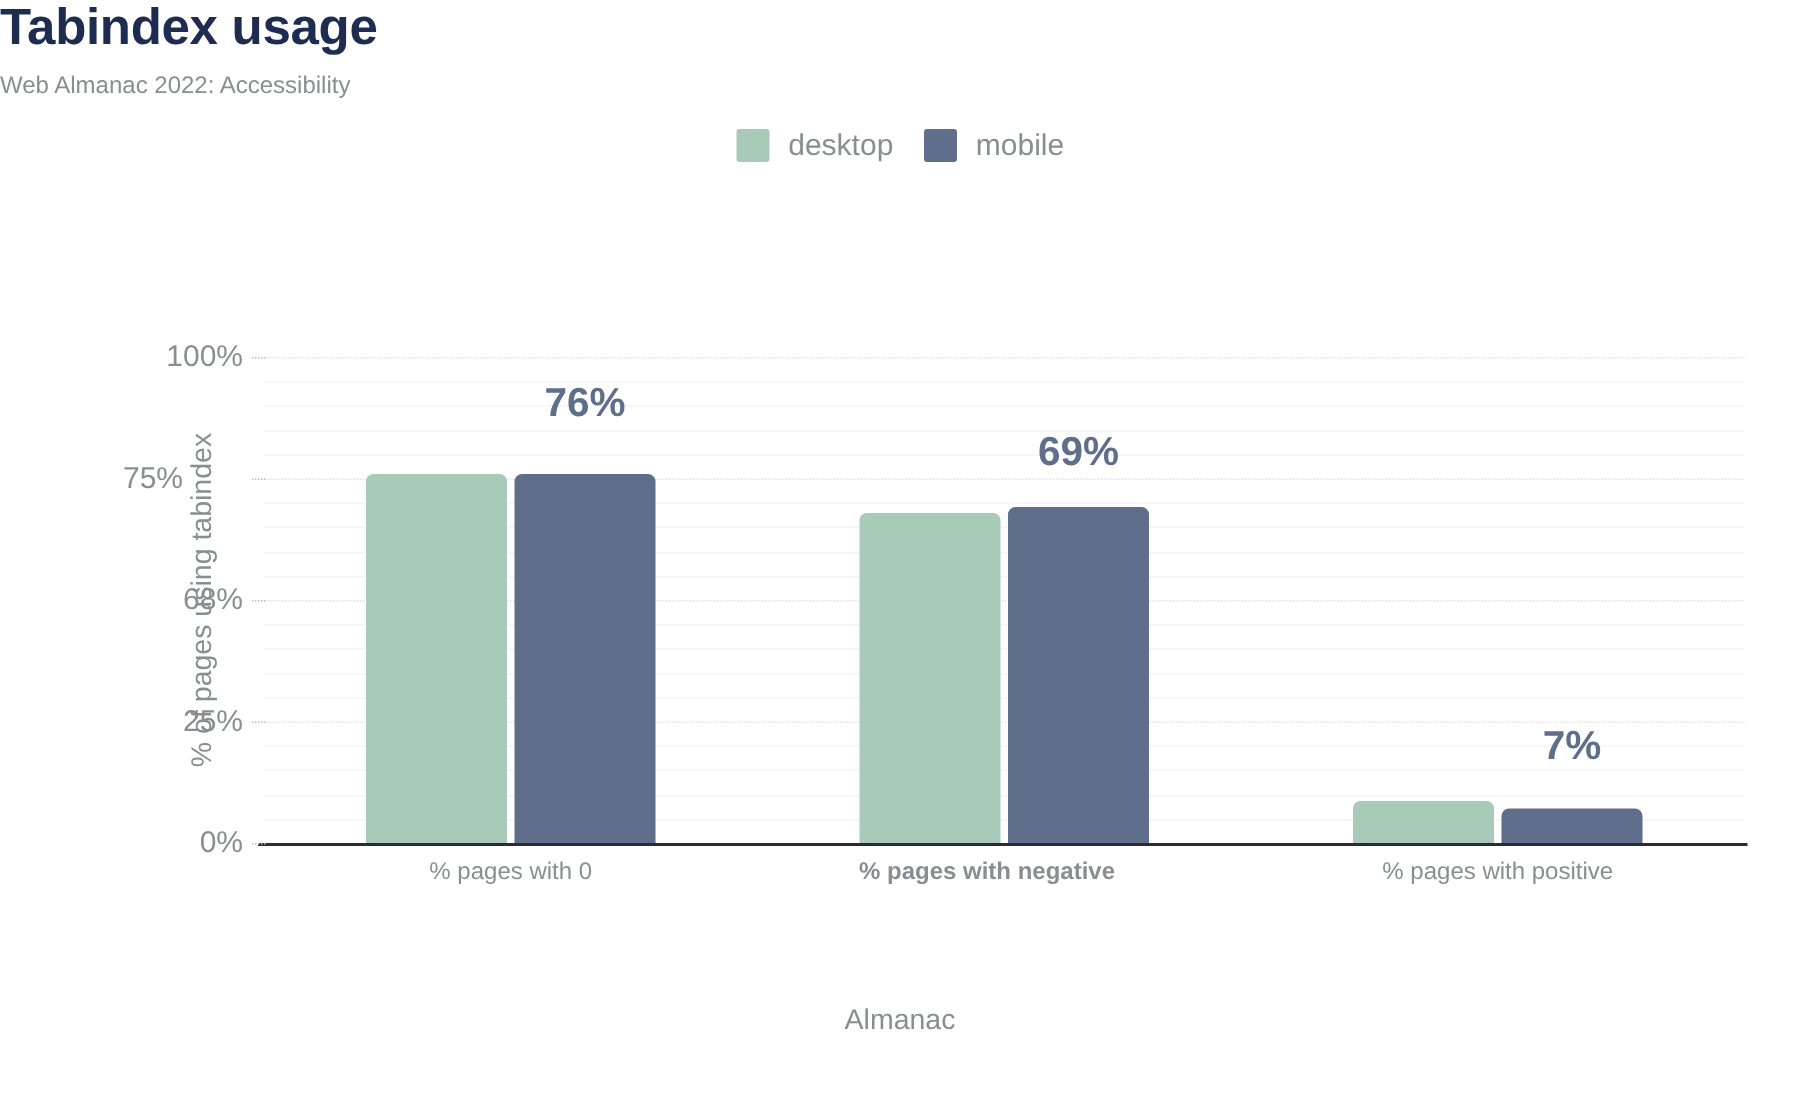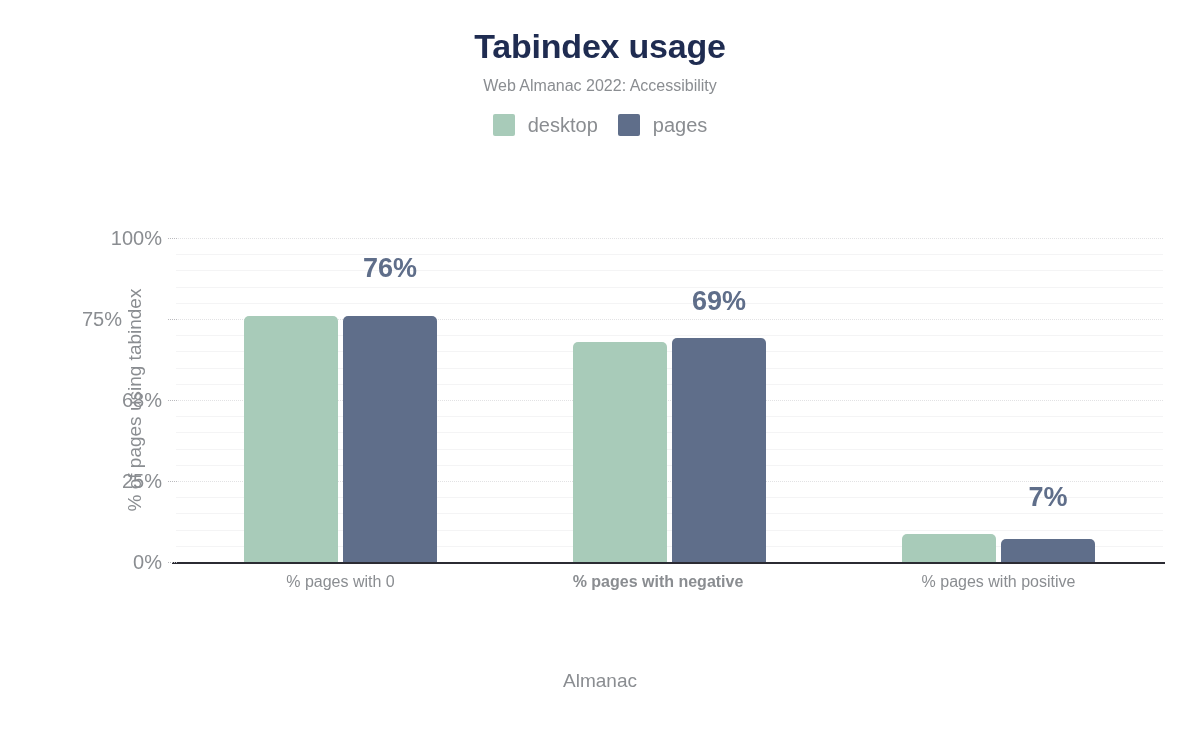--- a/index.html
+++ b/index.html
@@ -10,22 +10,20 @@
   body {
     width: 1200px;
     height: 742px;
     font-family: "Liberation Sans", sans-serif;
     overflow: hidden;
     position: relative;
   }
 
   
   .chart-header {
-    text-align: center;
-    padding-top: 28px;
   }
   .chart-title {
     font-size: 34px;
     font-weight: bold;
     color: #1f2c51;
     letter-spacing: -0.2px;
     line-height: 1.1;
     margin: 0;
   }
   .chart-subtitle {
@@ -172,21 +170,21 @@
   <h1 class="chart-title">Tabindex usage</h1>
   <h2 class="chart-subtitle">Web Almanac 2022: Accessibility</h2>
 
   <div class="legend">
     <div class="legend-item">
       <span class="legend-swatch" style="background: rgb(168, 203, 185);"></span>
       <span class="legend-label">desktop</span>
     </div>
     <div class="legend-item">
       <span class="legend-swatch" style="background: rgb(95, 110, 138);"></span>
-      <span class="legend-label">pages</span>
+      <span class="legend-label">mobile</span>
     </div>
   </div>
 </div>
 
 <div class="plot-wrap">
 
   <div class="plot-area" id="plot-area">
       <div class="gridline major" style="top: 324px;"></div>
       <div class="gridline" style="top: 307.8px;"></div>
       <div class="gridline" style="top: 291.6px;"></div>

